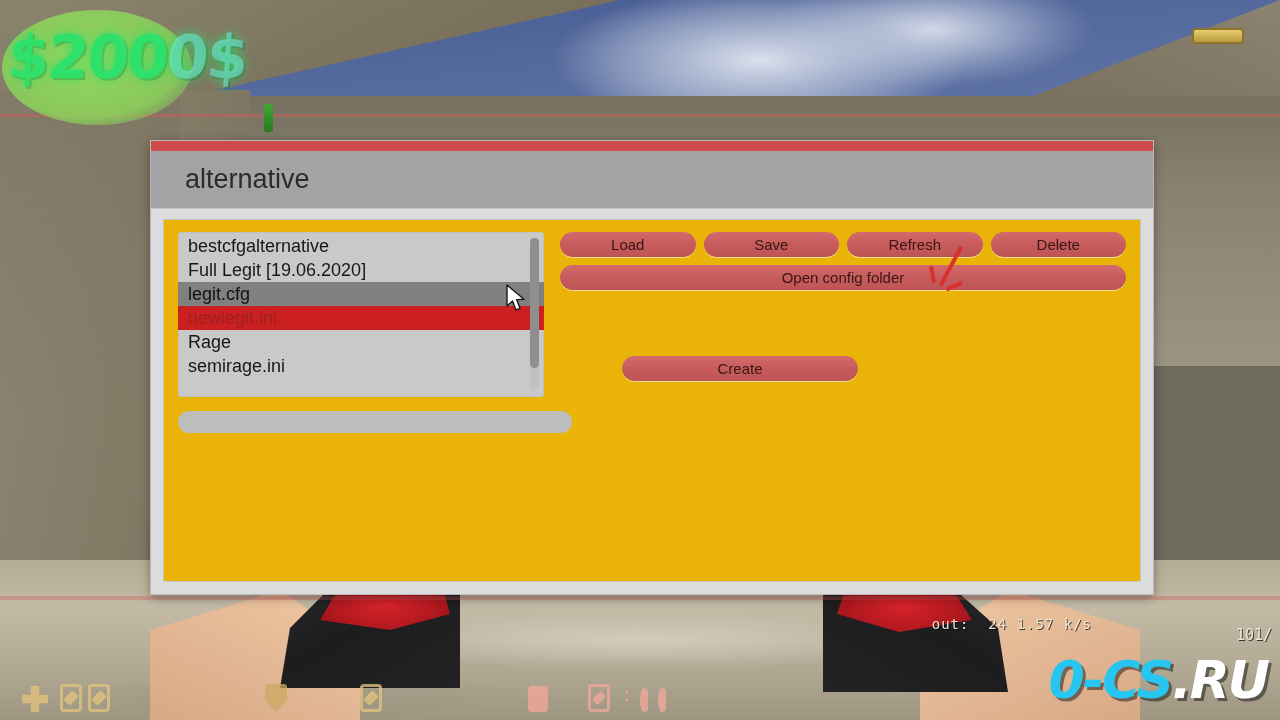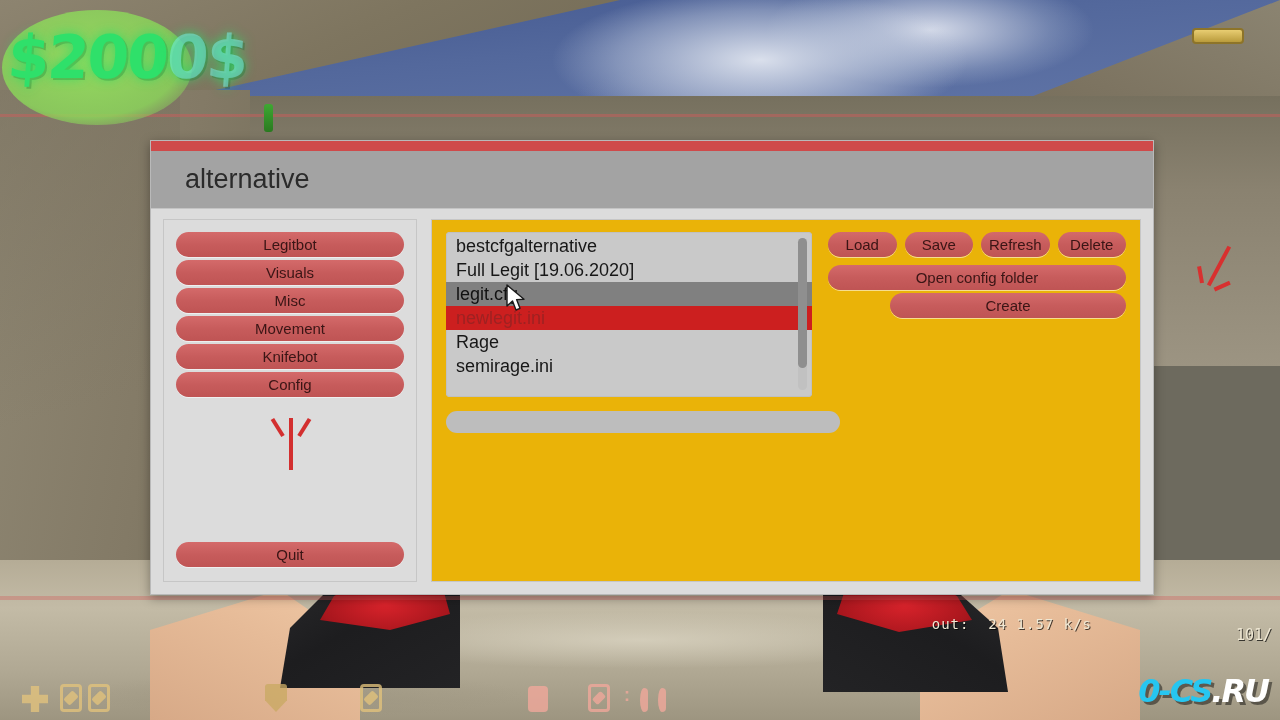--- a/index.html
+++ b/index.html
@@ -147,21 +147,21 @@
     font-size: 14px; line-height: 19px; color: #efe8d4;
     text-shadow: 1px 1px 0 rgba(0,0,0,.7); letter-spacing: 1px; white-space: pre;
   }
   .ammo {
     position: absolute; right: 8px; bottom: 76px; z-index: 6;
     font-family: "DejaVu Sans Mono", monospace; font-size: 15px; color: #efe8d4;
     text-shadow: 1px 1px 0 rgba(0,0,0,.7);
   }
   .watermark {
     position: absolute; right: 12px; bottom: 10px; z-index: 7;
-    font-family: "DejaVu Sans", sans-serif; font-size: 32px; font-weight: 900;
+    font-family: "DejaVu Sans", sans-serif; font-size: 52px; font-weight: 900;
     font-style: italic; letter-spacing: -2px;
     text-shadow: 3px 3px 0 rgba(0,0,0,.45);
   }
   .wm-cyan { color: #26c6f0; }
   .wm-white { color: #ffffff; }
 
   
   #cheat-window {
     position: absolute; left: 150px; top: 140px; width: 1004px; height: 455px;
     background: #dcdcdc;
@@ -247,21 +247,21 @@
 
   .name-input {
     margin-top: 14px; width: 394px; height: 22px;
     background: #bdbdbd; border: none; border-radius: 11px;
     padding: 0 14px; font-size: 14px; color: #333;
     font-family: "Liberation Sans", sans-serif; outline: none;
   }
 
   .act-grid { display: grid; grid-template-columns: 1fr 1fr 1fr 1fr; gap: 5px 8px; }
   .act-grid .wide { grid-column: 1 / -1; }
-  .create-wrap { padding-left: 62px; }
+  .create-wrap { margin-top: 63px; padding-left: 62px; }
   .create-btn { width: 236px; }
 
   .cursor { position: absolute; left: 506px; top: 284px; z-index: 20; }
 
   
   .scene-tint-top { position: absolute; left: 0; top: 114px; width: 1280px; height: 3px;
     background: rgba(210,90,90,.45); z-index: 2; }
   .scene-tint-bottom { position: absolute; left: 0; top: 596px; width: 1280px; height: 4px;
     background: rgba(210,90,90,.35); z-index: 9; }
 </style>
@@ -323,34 +323,20 @@
 <div id="cheat-window">
 
   <div class="title-strip"></div>
 
   <div class="title-bar">
     <div class="title-text">alternative</div>
   </div>
 
   <div class="body-area">
 
-    <div class="left-panel">
-      <button class="btn">Legitbot</button>
-      <button class="btn">Visuals</button>
-      <button class="btn">Misc</button>
-      <button class="btn">Movement</button>
-      <button class="btn">Knifebot</button>
-      <button class="btn">Config</button>
-
-      <div class="spacer">
-        <div class="arrow-up"></div>
-      </div>
-
-      <button class="btn quit-btn">Quit</button>
-    </div>
 
     <div class="right-panel">
 
       <div class="arrow-diag"></div>
 
       <div class="right-inner">
 
         <div class="list-col">
           <div class="cfg-list">
             <div class="cfg-items">

